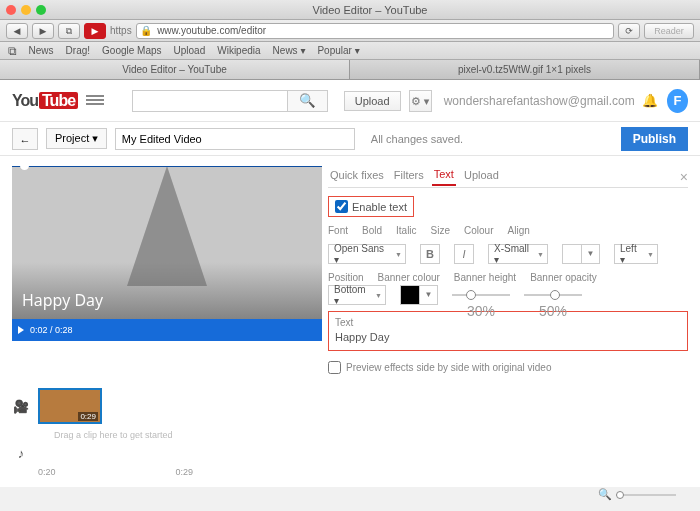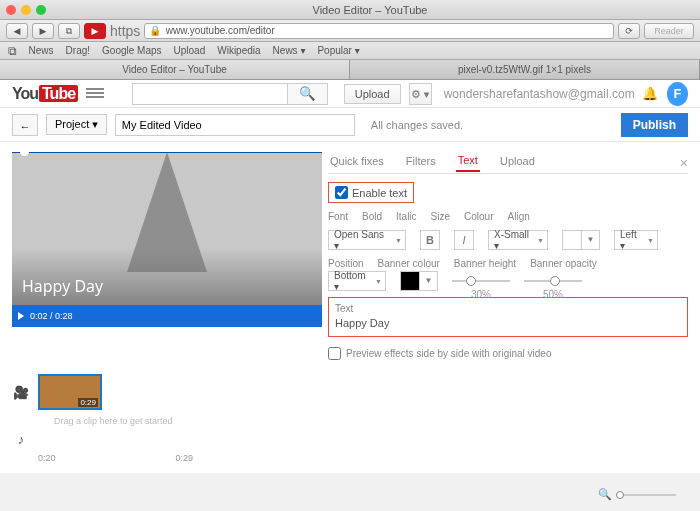--- a/index.html
+++ b/index.html
@@ -18,21 +18,21 @@
 .reader { width: 50px; height: 16px; background: linear-gradient(#fcfcfc,#e3e3e3); border: 1px solid #aaa; border-radius: 3px; font-size: 9px; text-align: center; line-height: 14px; color: #aaa; }
 
 .bookmarks { height: 18px; background: linear-gradient(#e8e8e8,#d8d8d8); border-bottom: 1px solid #aaa; display: flex; align-items: center; padding: 0 8px; gap: 12px; font-size: 10px; color: #555; }
 .bookmarks span { cursor: default; }
 
 .browser-tabs { height: 20px; background: #bcbcbc; border-bottom: 1px solid #999; display: flex; }
 .btab { flex: 1; background: linear-gradient(#e3e3e3,#cfcfcf); border-right: 1px solid #999; font-size: 10px; color: #555; text-align: center; line-height: 20px; }
 .btab:last-child { background: linear-gradient(#d8d8d8,#c4c4c4); }
 
 
-.yt-header { background: #fff; border-bottom: 1px solid #e5e5e5; height: 28px; display: flex; align-items: center; padding: 0 12px; gap: 8px; }
+.yt-header { background: #fff; border-bottom: 1px solid #e5e5e5; height: 42px; display: flex; align-items: center; padding: 0 12px; gap: 8px; }
 .logo { font-weight: bold; font-size: 16px; color: #444; letter-spacing: -1px; }
 .logo .tube { background: #cc181e; color: #fff; padding: 0 3px; border-radius: 2px; margin-left: 1px; }
 .guide-btn { width: 20px; height: 16px; }
 .guide-btn span { display: block; height: 2px; background: #888; margin: 2px 0; }
 .search { flex: 1; max-width: 300px; display: flex; margin-left: 20px; }
 .search input { flex: 1; border: 1px solid #ccc; height: 22px; padding: 0 6px; font-size: 11px; }
 .search button { width: 40px; border: 1px solid #ccc; border-left: 0; background: #f8f8f8; height: 22px; }
 .upload-btn { padding: 3px 10px; border: 1px solid #ccc; background: linear-gradient(#fdfdfd,#f0f0f0); font-size: 11px; color: #555; }
 .gear-btn { width: 26px; height: 22px; border: 1px solid #ccc; background: linear-gradient(#fdfdfd,#f0f0f0); text-align: center; line-height: 20px; color: #777; }
 .email { font-size: 12px; color: #999; margin-left: 4px; }
@@ -56,41 +56,41 @@
 .preview { position: relative; width: 310px; height: 175px; background: #222; overflow: hidden; }
 .preview .scene { width: 100%; height: 100%; background: linear-gradient(#c8c8c8 0%, #c8c8c8 55%, #6a6a6a 100%); position: relative; }
 .eiffel { position: absolute; left: 50%; top: 0; transform: translateX(-50%); width: 0; height: 0; border-left: 40px solid transparent; border-right: 40px solid transparent; border-bottom: 120px solid #696969; opacity: .6; }
 .overlay-text { position: absolute; left: 10px; bottom: 30px; color: #fff; font-size: 16px; font-family: "Open Sans", sans-serif; }
 .player-bar { position: absolute; bottom: 0; left: 0; right: 0; height: 22px; background: #166bd9; display: flex; align-items: center; padding: 0 6px; color: #fff; font-size: 9px; gap: 6px; }
 .play-ic { width: 0; height: 0; border-top: 4px solid transparent; border-bottom: 4px solid transparent; border-left: 6px solid #fff; }
 .scrub { position: absolute; top: -2px; left: 0; right: 0; height: 3px; background: #0d4da0; }
 .scrub .dotpos { position: absolute; left: 8px; top: -3px; width: 9px; height: 9px; background: #fff; border-radius: 50%; }
 
 
-.prop-tabs { display: flex; gap: 18px; border-bottom: 1px solid #ddd; padding-bottom: 2px; font-size: 11px; color: #888; align-items: flex-end; }
+.prop-tabs { display: flex; gap: 6px; border-bottom: 1px solid #ddd; padding-bottom: 2px; font-size: 11px; color: #888; align-items: flex-end; }
 .prop-tabs .tab { padding: 4px 2px; cursor: default; }
 .prop-tabs .tab.active { color: #cc181e; border-bottom: 2px solid #cc181e; margin-bottom: -1px; }
 .close-x { margin-left: auto; color: #aaa; font-size: 14px; }
 
 .panel { padding-top: 8px; }
 .hl { border: 1px solid #e74c3c; display: inline-flex; align-items: center; padding: 3px 6px; margin-bottom: 8px; font-size: 11px; color: #555; gap: 4px; }
 .hl input { accent-color: #0b66c3; }
 
 .row { display: flex; gap: 14px; margin-bottom: 6px; font-size: 11px; color: #777; }
 .cell { display: flex; flex-direction: column; gap: 2px; }
 .cell label { font-size: 10px; color: #888; }
 .dd { border: 1px solid #ccc; background: #fff; height: 20px; padding: 0 14px 0 5px; font-size: 10px; color: #555; position: relative; display: inline-flex; align-items: center; }
 .dd::after { content: "▼"; position: absolute; right: 3px; font-size: 7px; color: #888; }
 .bi-btn { width: 20px; height: 20px; border: 1px solid #ccc; background: #fff; text-align: center; line-height: 18px; font-size: 11px; }
 .colour-sw { width: 20px; height: 20px; background: #000; display: inline-block; border: 1px solid #ccc; vertical-align: top; }
 .colour-dd { width: 18px; height: 20px; border: 1px solid #ccc; border-left: 0; display: inline-block; vertical-align: top; text-align: center; line-height: 18px; font-size: 8px; }
 .slider { width: 58px; height: 20px; position: relative; }
 .slider .track { position: absolute; top: 9px; left: 0; right: 0; height: 2px; background: #ccc; }
 .slider .thumb { position: absolute; top: 5px; width: 10px; height: 10px; border: 1px solid #888; border-radius: 50%; background: #fff; }
-.slider .val { position: absolute; top: 18px; width: 100%; text-align: center; font-size: 10px; color: #999; }
+.slider .val { position: absolute; top: 18px; width: 100%; text-align: center; font-size: 14px; color: #999; }
 
 .textbox { border: 1px solid #e74c3c; padding: 4px 6px; margin-top: 6px; }
 .textbox label { font-size: 10px; color: #888; }
 .textbox input { width: 100%; border: 0; outline: 0; font-size: 11px; padding: 3px 0; color: #555; }
 
 .sidebyside { margin-top: 10px; font-size: 10px; color: #888; display: flex; align-items: center; gap: 5px; }
 
 
 .timeline { background: #fff; padding: 6px 12px 10px; display: flex; flex-direction: column; gap: 6px; }
 .tl-row { display: flex; align-items: center; gap: 8px; }
@@ -114,21 +114,21 @@
     <div class="dot g"></div>
   </div>
   <div class="wintitle">Video Editor – YouTube</div>
 </div>
 
 <div class="browser-bar">
   <div class="bbtn">◀</div>
   <div class="bbtn">▶</div>
   <div class="bbtn">⧉</div>
   <div class="bbtn" style="background:#cc181e;color:#fff;border-color:#cc181e">▶</div>
-  <div style="font-size:14px;color:#777">https</div>
+  <div style="font-size:10px;color:#777">https</div>
   <div class="url">
     <span>🔒</span>
     <span>www.youtube.com/editor</span>
   </div>
   <div class="bbtn">⟳</div>
   <div class="reader">Reader</div>
 </div>
 
 <div class="bookmarks">
   <span style="font-size:12px">⧉</span>

